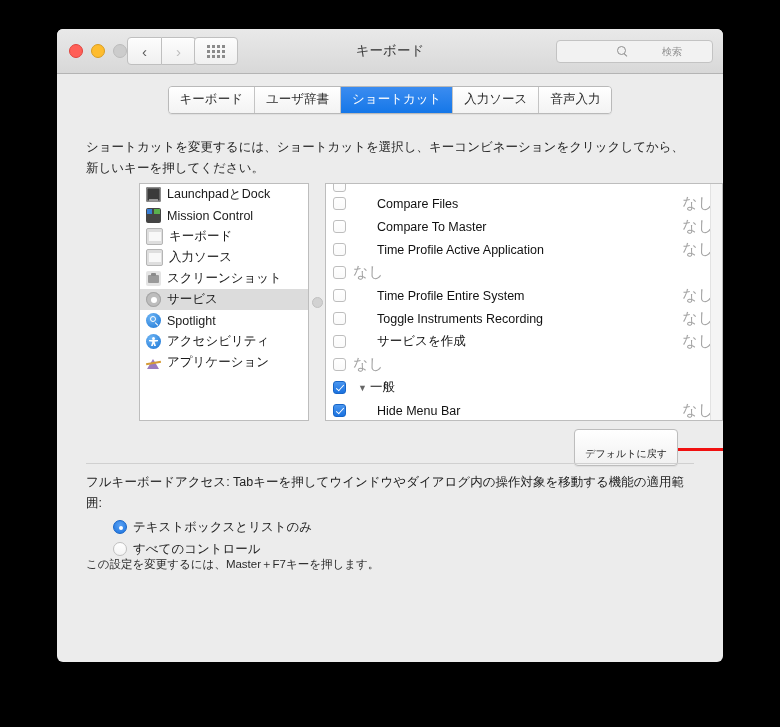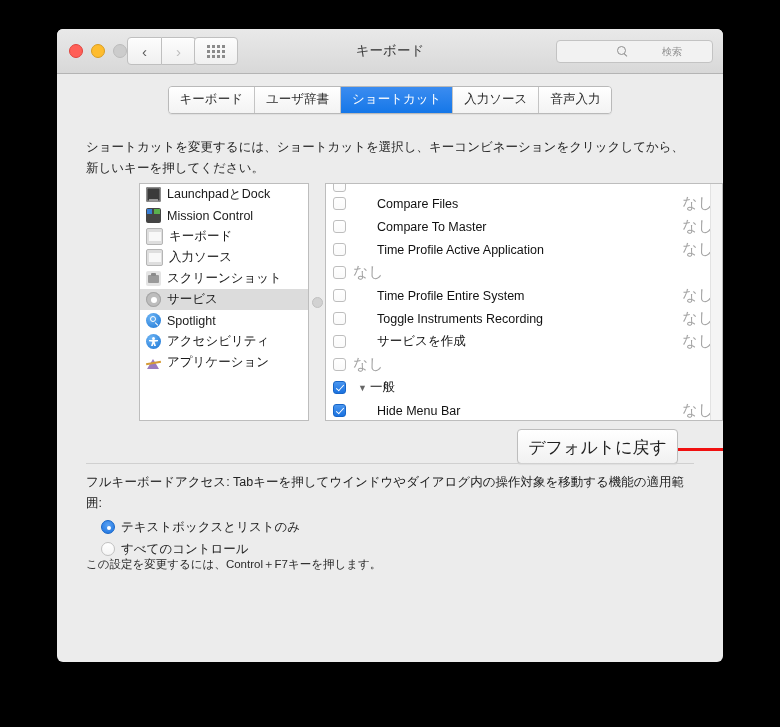--- a/index.html
+++ b/index.html
@@ -219,38 +219,38 @@
   
   .redline {
     position: absolute; left: 580px; top: 419px;
     width: 105px; height: 3px; background: #f01010;
   }
 
   
   .btn {
     background: linear-gradient(to bottom,#ffffff,#f1f1f1);
     border: 1px solid #bdbdbd; border-radius: 4px;
-    font-size: 17px; color: #1f1f1f;
-    padding: 6px 10px 4px;
+    font-size: 10px; color: #1f1f1f;
+    padding: 17px 10px 4px;
     box-shadow: 0 1px 1px rgba(0,0,0,0.06);
     white-space: nowrap;
     font-family: inherit;
   }
   .defaults-wrap { position: absolute; right: 45px; top: 400px; }
 
   .divider {
     position: absolute; left: 29px; right: 29px; top: 434px;
     height: 1px; background: #d0d0d0;
   }
 
   .fka {
     position: absolute; left: 29px; top: 443px; width: 600px;
     font-size: 12.5px; color: #222222; line-height: 21px;
   }
-  .radios { position: absolute; left: 44px; top: 487px; }
+  .radios { position: absolute; left: 56px; top: 487px; }
   .radio-row { display: flex; align-items: center; gap: 6px; height: 22px; font-size: 12.5px; color: #1f1f1f; }
   .radio {
     width: 14px; height: 14px; border-radius: 50%; flex: none;
     border: 1px solid #c0c0c0;
     background: linear-gradient(to bottom,#ffffff,#f4f4f4);
     position: relative; box-sizing: border-box;
   }
   .radio.on {
     background: radial-gradient(circle at 50% 35%, #5aa1f2, #1a72e0);
     border-color: #1765c7;
@@ -440,16 +440,16 @@
       <div class="radio-row">
         <span class="radio on"></span>
         <span>テキストボックスとリストのみ</span>
       </div>
       <div class="radio-row">
         <span class="radio"></span>
         <span>すべてのコントロール</span>
       </div>
     </div>
 
-  <div class="note">この設定を変更するには、Control＋F7キーを押します。</div>
+  <div class="note">この設定を変更するには、Master＋F7キーを押します。</div>
 
 
 </div>
 
 </body></html>

